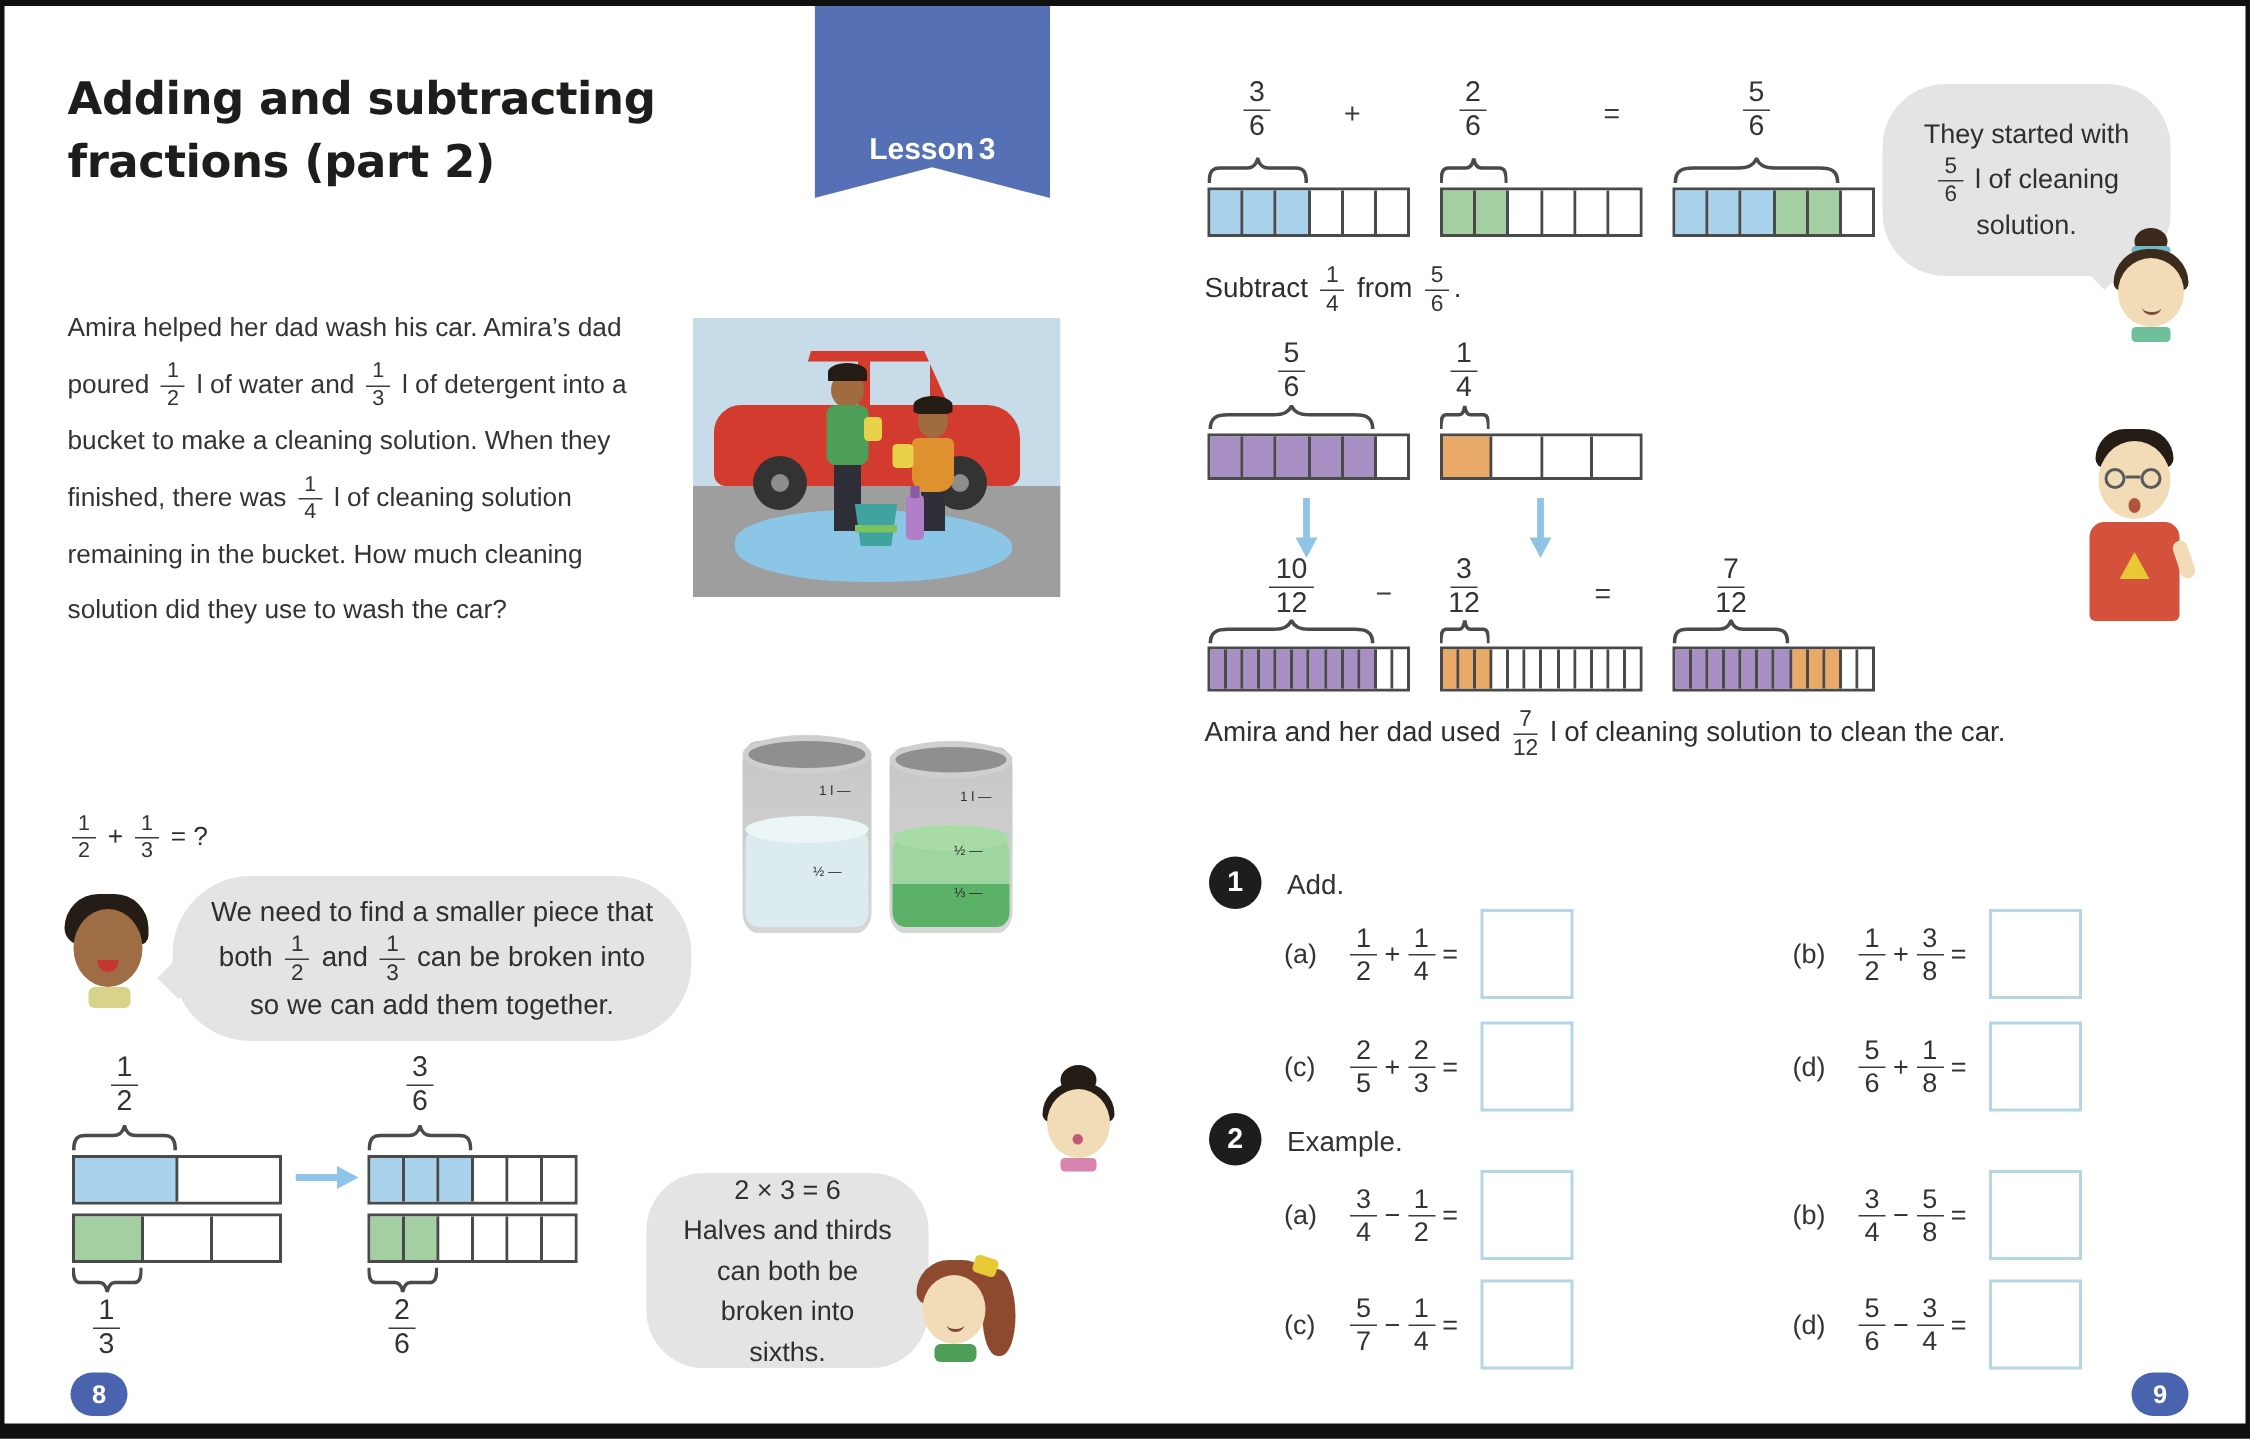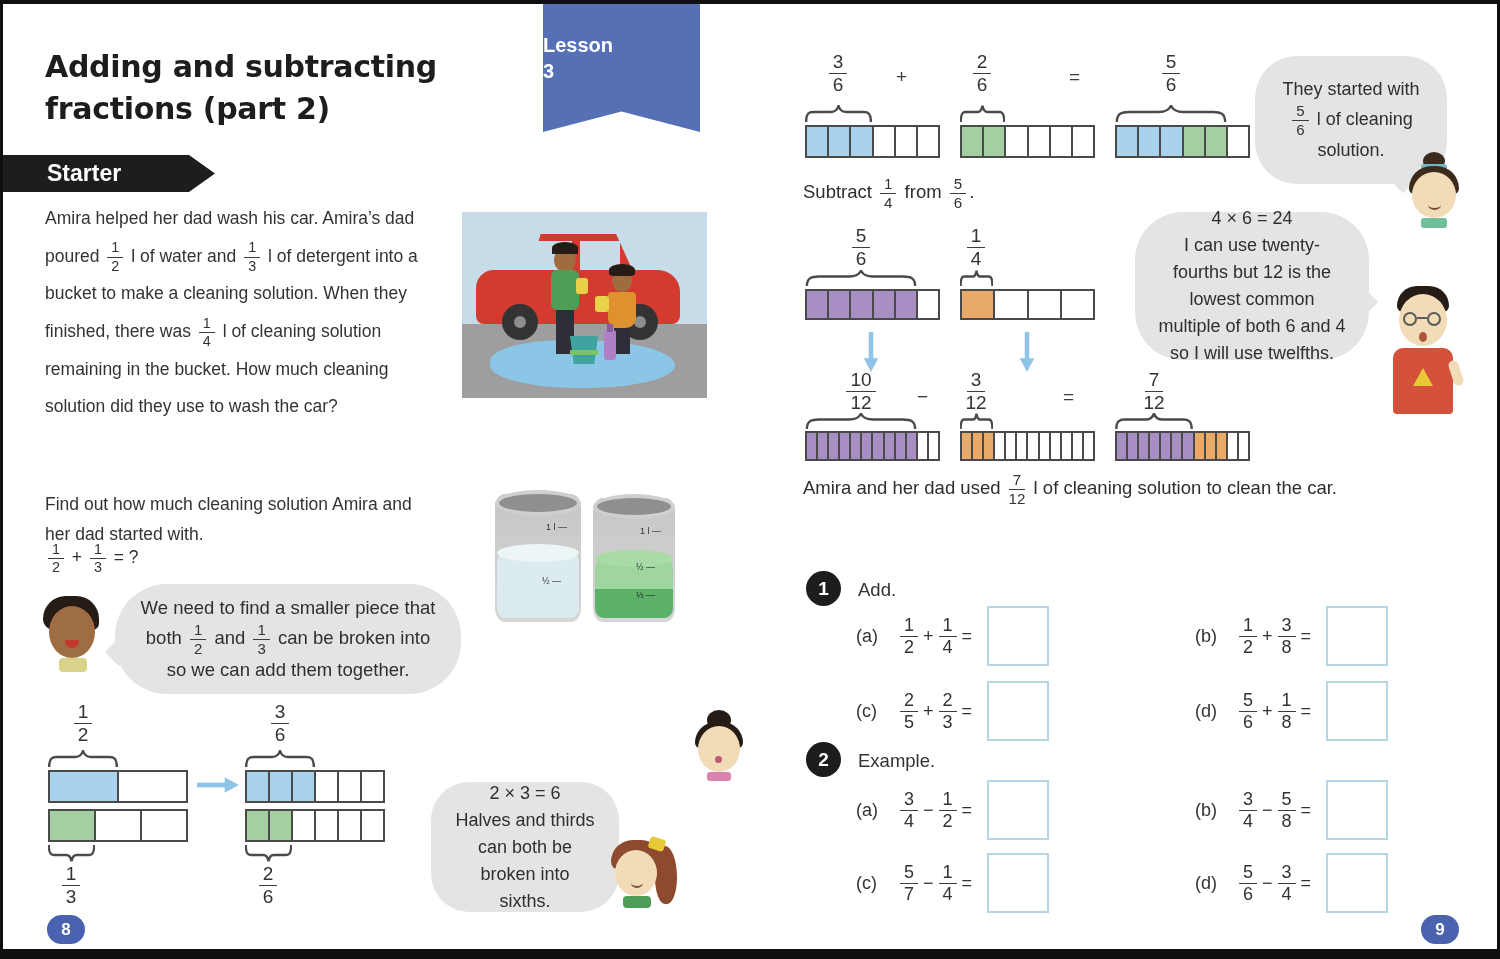--- a/index.html
+++ b/index.html
@@ -3,21 +3,21 @@
 <meta charset="utf-8">
 <style>
   html,body{margin:0;padding:0;background:#2a2a2a}
   .frame{position:relative;width:1500px;height:959px;background:#101010;overflow:hidden}
   .page{position:absolute;left:3px;top:4px;width:1494px;height:945px;background:#ffffff;
         font-family:"Liberation Sans",sans-serif;color:#2e2e2e;overflow:hidden}
   .abs{position:absolute}
   .ttl{font-family:"DejaVu Sans",sans-serif;font-weight:700;font-size:30px;line-height:1.4;color:#1d1d1b;letter-spacing:-0.3px}
   .ribbon{background:#5570b4;color:#fff;text-align:center;font-weight:700;
           clip-path:polygon(0 0,100% 0,100% 100%,50% 84%,0 100%);
-          display:flex;flex-direction:column;justify-content:center;align-items:flex-start;gap:3px;padding-bottom:20px;box-sizing:border-box;font-size:20px}
+          display:flex;flex-direction:row;justify-content:center;align-items:flex-end;gap:3px;padding-bottom:20px;box-sizing:border-box;font-size:20px}
   .pennant{color:#fff;font-weight:700;font-size:23px;display:flex;align-items:center;padding-left:44px;box-sizing:border-box;
            clip-path:polygon(0 0,calc(100% - 26px) 0,100% 50%,calc(100% - 26px) 100%,0 100%)}
   .pen-black{background:#1d1d1b}
   .pen-blue{background:#4a63ae}
   .body-txt{font-size:17.5px;line-height:2.15;color:#333}
   .frac{display:inline-flex;flex-direction:column;align-items:center;line-height:1.05;vertical-align:middle;margin:0 3px;font-size:0.82em;color:#333}
   .frac .fn{border-bottom:1.6px solid #3c3c3c;padding:0 4px 1px}
   .frac .fd{padding-top:1px}
   .flabel{display:flex;justify-content:center;font-size:20px}
   .flabel .frac{font-size:19px}
@@ -58,23 +58,20 @@
 <div class="frame">
 <div class="page">
 
   <div class="abs ttl" style="left:42px;top:42px;width:450px">Adding and subtracting fractions (part 2)</div>
 
   <div class="abs ribbon" style="left:540px;top:0;width:157px;height:128px">
     <span>Lesson</span>
     <span>3</span>
   </div>
 
-  <div class="abs pennant pen-black" style="left:0;top:151px;width:212px;height:37px">
-    <span>Starter</span>
-  </div>
 
   <div class="abs body-txt" style="left:42px;top:196px;width:392px">Amira helped her dad wash his car. Amira’s dad poured <span class="frac">
           <span class="fn">1</span>
           <span class="fd">2</span>
         </span> l of water and <span class="frac">
           <span class="fn">1</span>
           <span class="fd">3</span>
         </span> l of detergent into a bucket to make a cleaning solution. When they finished, there was <span class="frac">
           <span class="fn">1</span>
           <span class="fd">4</span>
@@ -105,21 +102,20 @@
     <div class="abs" style="left:152px;top:116px;width:16px;height:26px;background:#2e2e38"></div>
     <div class="abs" style="left:133px;top:84px;width:14px;height:16px;background:#e8d24a;border-radius:3px"></div>
 
     <div class="abs" style="left:106px;top:124px;width:32px;height:28px;background:#3fa3a0;clip-path:polygon(6% 0,94% 0,82% 100%,18% 100%)"></div>
     <div class="abs" style="left:108px;top:138px;width:28px;height:5px;background:#7cc25e"></div>
     <div class="abs" style="left:142px;top:118px;width:12px;height:30px;background:#b07fc7;border-radius:3px"></div>
     <div class="abs" style="left:145px;top:112px;width:6px;height:8px;background:#8a5ba3"></div>
   </div>
 
 
-  <div class="abs" style="left:42px;top:486px;width:372px;font-size:17.5px;line-height:1.7;color:#333">Find out how much cleaning solution Amira and her dad started with.</div>
   <div class="abs" style="left:42px;top:538px;font-size:17.5px"><span class="frac">
           <span class="fn">1</span>
           <span class="fd">2</span>
         </span> + <span class="frac">
           <span class="fn">1</span>
           <span class="fd">3</span>
         </span> = ?</div>
 
   <div class="abs" style="left:492px;top:484px;width:192px;height:136px">
     <div class="abs" style="left:0;top:6px;width:86px;height:128px;background:linear-gradient(#c6c6c6,#d6d6d6);border-radius:10px/14px">
@@ -360,24 +356,20 @@
 
   <svg class="abs" style="left:860px;top:328px;width:16px;height:40px" viewBox="0 0 16 44">
     <rect x="5.5" y="0" width="5" height="31" fill="#8fc4e8"></rect>
         <path d="M0 29 L8 44 L16 29 Z" fill="#8fc4e8"></path>
   </svg>
   <svg class="abs" style="left:1016px;top:328px;width:16px;height:40px" viewBox="0 0 16 44">
     <rect x="5.5" y="0" width="5" height="31" fill="#8fc4e8"></rect>
         <path d="M0 29 L8 44 L16 29 Z" fill="#8fc4e8"></path>
   </svg>
 
-  <div class="bubble" style="left:1132px;top:208px;width:234px;height:148px;border-radius:48px;font-size:18px">
-    <div class="tail" style="right:-5px;bottom:48px"></div>
-    <span>4 × 6 = 24<br>I can use twenty-fourths but 12 is the lowest common multiple of both 6 and 4 so I will use twelfths.</span>
-  </div>
   <div class="abs" style="left:1382px;top:282px;width:84px;height:150px">
     <div class="hairc" style="left:12px;top:0;width:52px;height:26px;border-radius:26px 26px 8px 8px"></div>
     <div class="head" style="left:14px;top:8px;width:48px;height:52px"></div>
     <div class="abs" style="left:18px;top:26px;width:14px;height:14px;border:2px solid #5a5a5a;border-radius:50%;box-sizing:border-box"></div>
     <div class="abs" style="left:42px;top:26px;width:14px;height:14px;border:2px solid #5a5a5a;border-radius:50%;box-sizing:border-box"></div>
     <div class="abs" style="left:32px;top:31px;width:10px;height:2px;background:#5a5a5a"></div>
     <div class="abs" style="left:34px;top:46px;width:8px;height:10px;background:#b0543c;border-radius:50%"></div>
     <div class="abs" style="left:8px;top:62px;width:60px;height:66px;background:#d4513b;border-radius:10px 10px 4px 4px"></div>
     <div class="abs" style="left:28px;top:82px;width:20px;height:18px;background:#e8c835;clip-path:polygon(50% 0,100% 100%,0 100%)"></div>
     <div class="abs" style="left:66px;top:74px;width:10px;height:26px;background:#f2dcb8;border-radius:5px;transform:rotate(-18deg)"></div>

